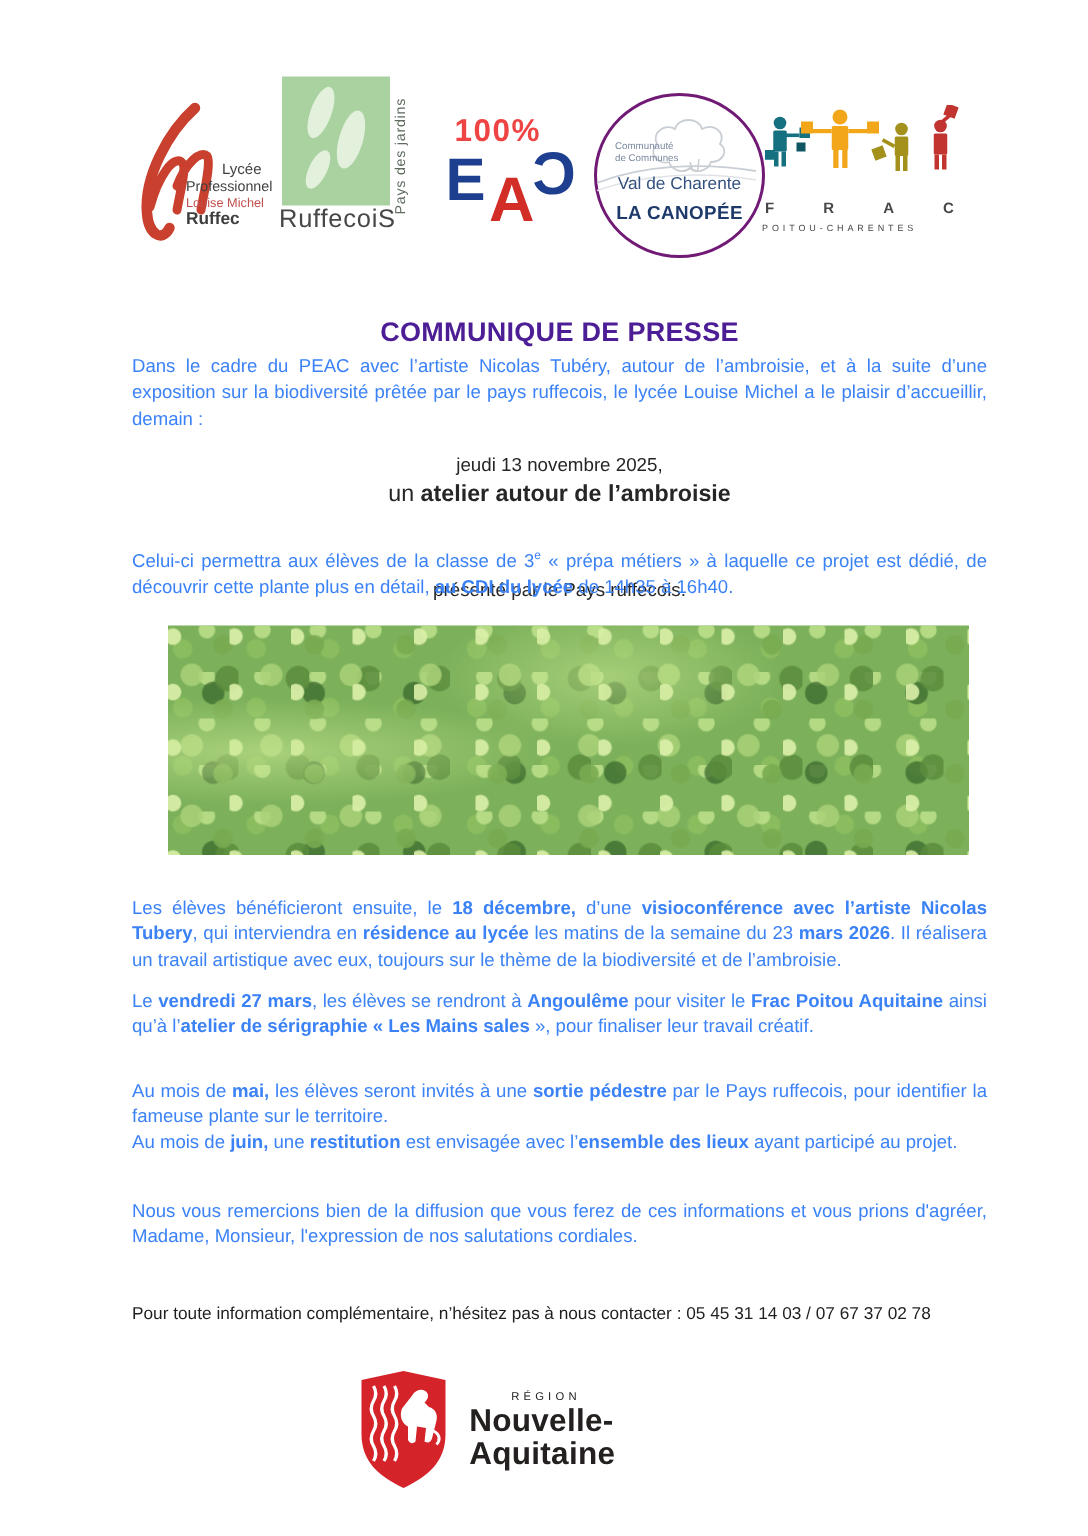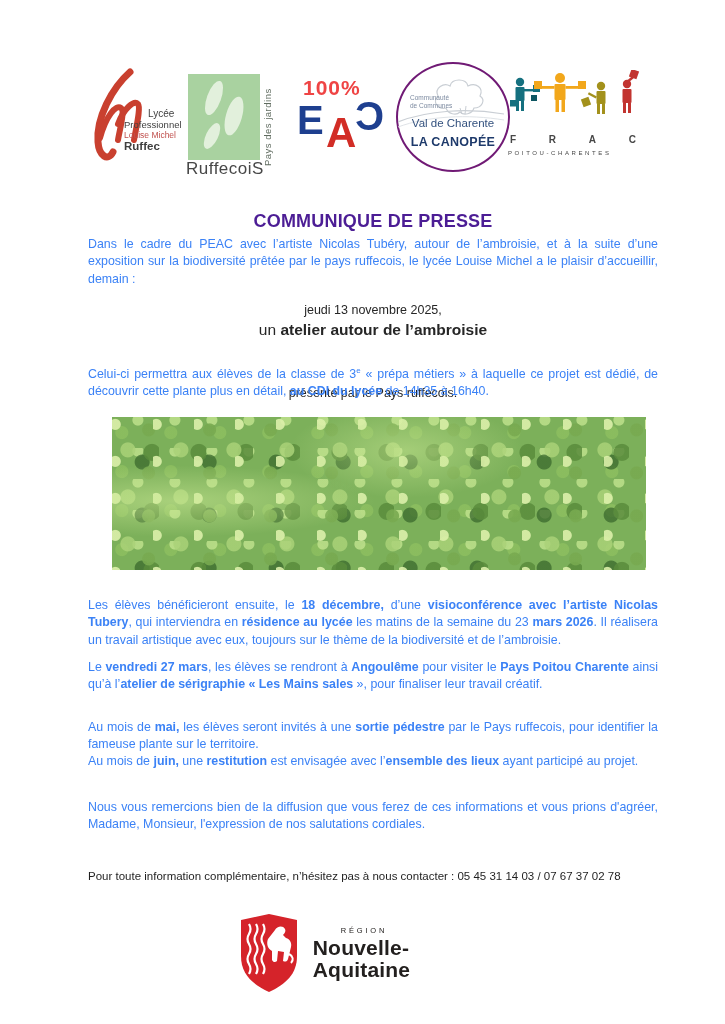--- a/index.html
+++ b/index.html
@@ -12,21 +12,21 @@
   
   .lycee{left:86px;top:66px;width:112px;height:118px;}
   .lycee svg{position:absolute;left:0;top:0;}
   .lycee-text{position:absolute;left:38px;top:42px;line-height:11px;white-space:nowrap;}
   .lyc1{font-size:10px;color:#3f3f3f;padding-left:24px;}
   .lyc2{font-size:9.5px;color:#3f3f3f;}
   .lyc3{font-size:8.5px;color:#c0504d;}
   .lyc4{font-size:11.5px;font-weight:bold;color:#3f3f3f;}
 
   
-  .ruffecois{left:188px;top:74px;width:100px;height:122px;}
+  .ruffecois{left:188px;top:51px;width:100px;height:122px;}
   .ruf-square{position:absolute;left:0;top:0;width:72px;height:86px;background:#a9d2a0;}
   .ruf-vert{position:absolute;left:74px;top:-8px;height:100px;writing-mode:vertical-rl;
             transform:rotate(180deg);font-size:9.5px;color:#5f6b5f;letter-spacing:0.5px;}
   .ruf-name{position:absolute;left:-2px;top:85px;font-size:17px;color:#474747;letter-spacing:0.5px;}
 
   
   .eac{left:297px;top:76px;width:96px;height:100px;}
   .eac-percent{position:absolute;left:6px;top:0;font-size:21px;font-weight:bold;color:#ef4444;letter-spacing:1px;}
   .eac-e{position:absolute;left:0;top:22px;font-size:40px;font-weight:800;color:#1e3f8f;}
   .eac-a{position:absolute;left:29px;top:33px;font-size:42px;font-weight:800;color:#d22d26;}
@@ -204,21 +204,21 @@
     <div class="inv-l1">jeudi 13 novembre 2025,</div>
     <div class="inv-l2"><span>un </span><b>atelier autour de l’ambroisie</b></div>
     <div class="inv-l3">présenté par le Pays ruffecois.</div>
   </div>
 
   <p class="txt p2"><span>Celui-ci permettra aux élèves de la classe de 3</span><sup>e</sup><span> « prépa métiers » à laquelle ce projet est dédié, de découvrir cette plante plus en détail, </span><b>au CDI du lycée</b><span> de 14h35 à 16h40.</span></p>
 
   <div class="photo"></div>
 
   <p class="txt p3"><span>Les élèves bénéficieront ensuite, le </span><b>18 décembre,</b><span> d’une </span><b>visioconférence avec l’artiste Nicolas Tubery</b><span>, qui interviendra en </span><b>résidence au lycée</b><span> les matins de la semaine du 23 </span><b>mars 2026</b><span>. Il réalisera un travail artistique avec eux, toujours sur le thème de la biodiversité et de l’ambroisie.</span></p>
-  <p class="txt p4"><span>Le </span><b>vendredi 27 mars</b><span>, les élèves se rendront à </span><b>Angoulême</b><span> pour visiter le </span><b>Pays Poitou Charente</b><span> ainsi qu’à l’</span><b>atelier de sérigraphie « Les Mains sales</b><span> », pour finaliser leur travail créatif.</span></p>
+  <p class="txt p4"><span>Le </span><b>vendredi 27 mars</b><span>, les élèves se rendront à </span><b>Angoulême</b><span> pour visiter le </span><b>Frac Poitou Aquitaine</b><span> ainsi qu’à l’</span><b>atelier de sérigraphie « Les Mains sales</b><span> », pour finaliser leur travail créatif.</span></p>
   <p class="txt p5"><span>Au mois de </span><b>mai,</b><span> les élèves seront invités à une </span><b>sortie pédestre</b><span> par le Pays ruffecois, pour identifier la fameuse plante sur le territoire.</span></p>
   <p class="txt p6"><span>Au mois de </span><b>juin,</b><span> une </span><b>restitution</b><span> est envisagée avec l’</span><b>ensemble des lieux</b><span> ayant participé au projet.</span></p>
   <p class="txt p7">Nous vous remercions bien de la diffusion que vous ferez de ces informations et vous prions d'agréer, Madame, Monsieur, l'expression de nos salutations cordiales.</p>
 
   <p class="contact">Pour toute information complémentaire, n’hésitez pas à nous contacter : 05 45 31 14 03 / 07 67 37 02 78</p>
 
   <div class="na">
     <svg width="64" height="82" viewBox="0 0 64 82">
       <path d="M32 2 L60 8 L60 44 C60 62 49 72 32 80 C15 72 4 62 4 44 L4 8 Z" fill="#d5232a"></path>
       <g stroke="#ffffff" stroke-width="2.2" fill="none">

